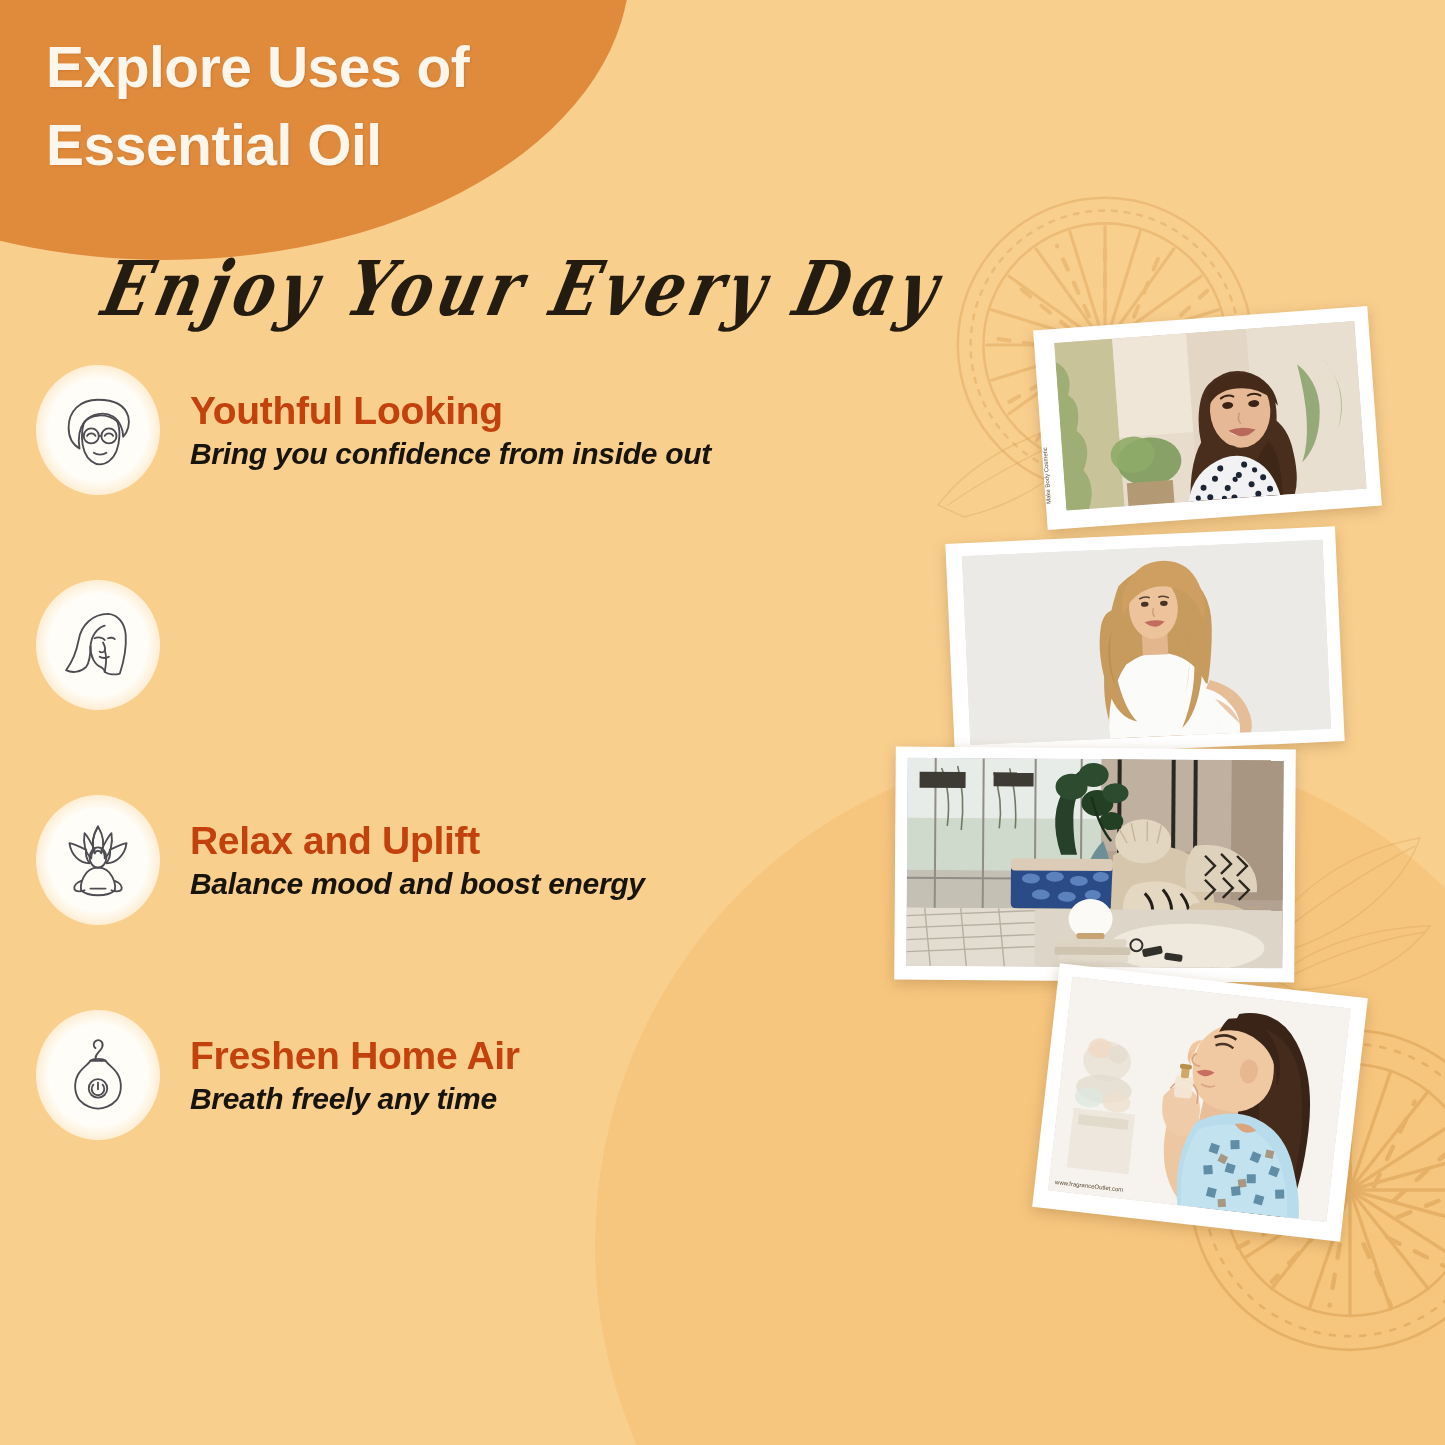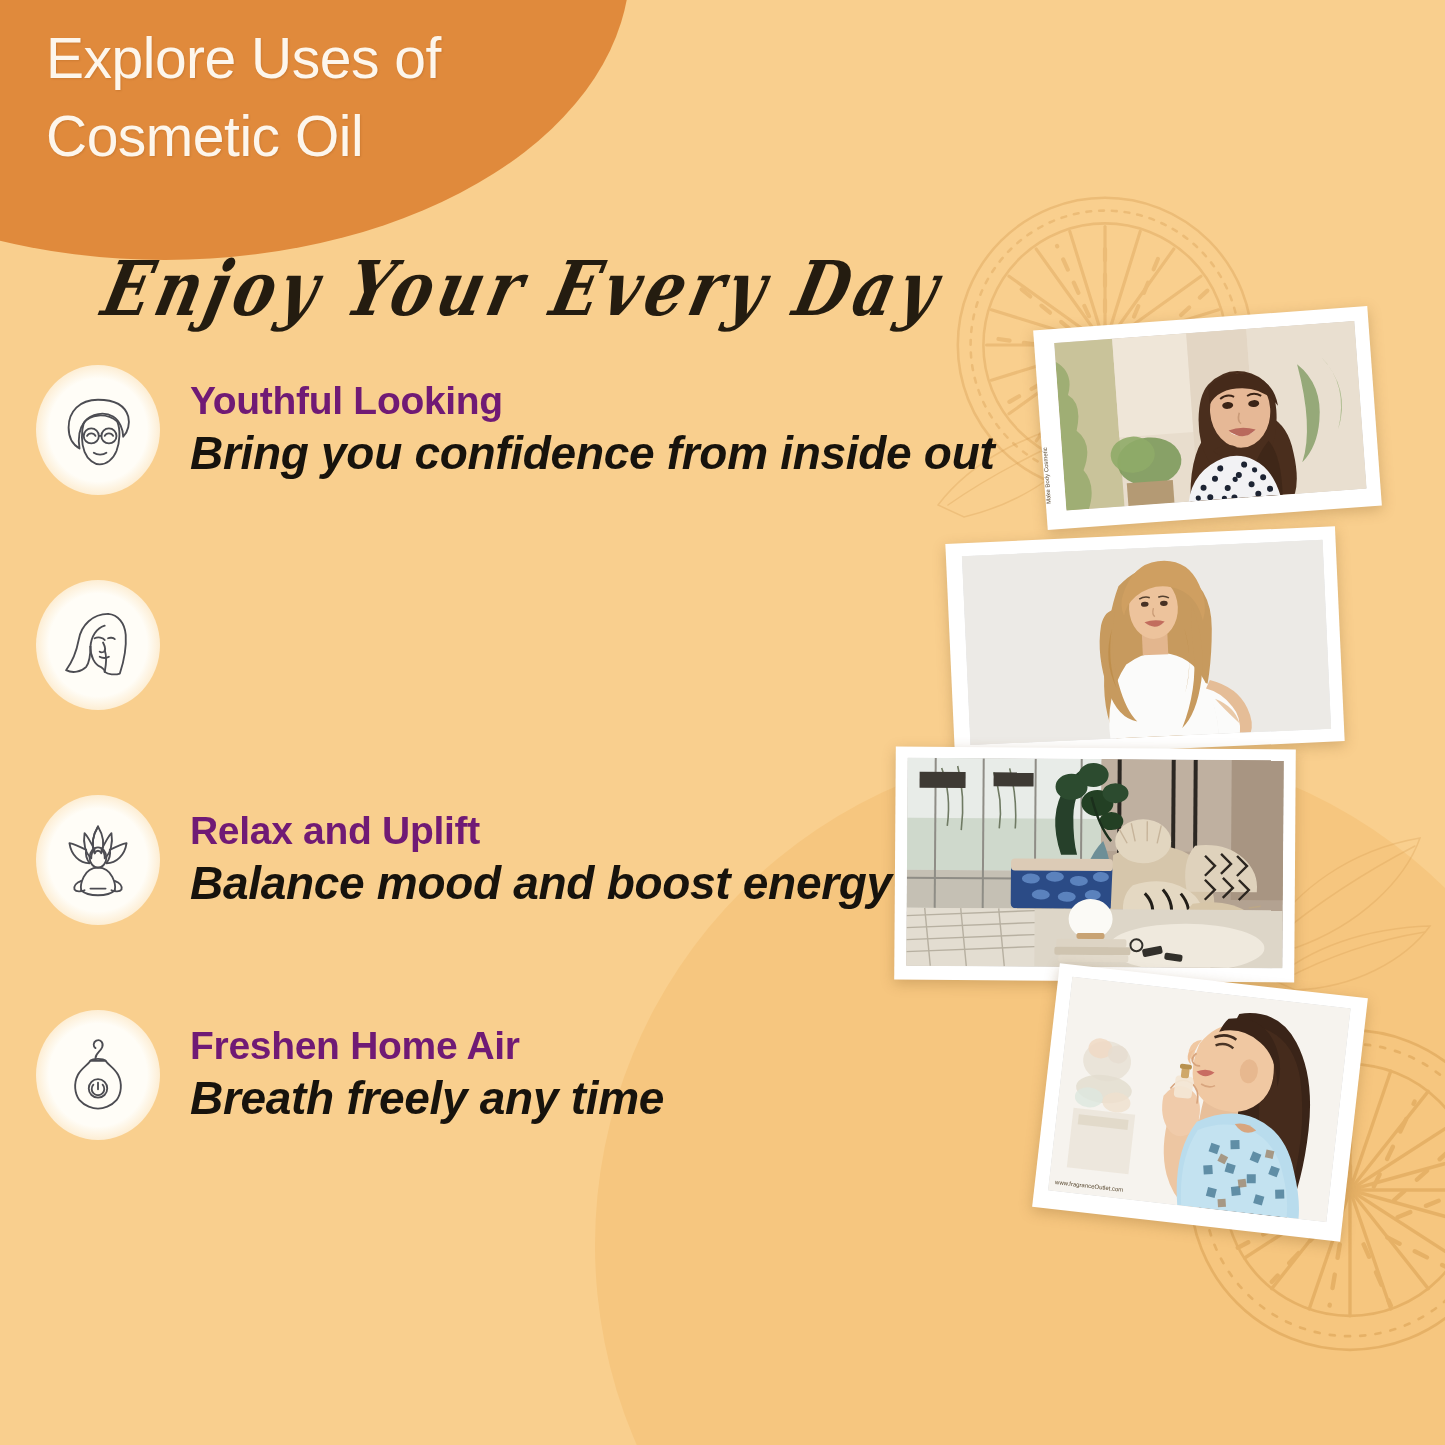--- a/index.html
+++ b/index.html
@@ -45,25 +45,25 @@
   .leafmark {
     position: absolute;
     opacity: 0.33;
   }
   .leafmark svg { display: block; }
 
   
   .header-title {
     position: absolute;
     left: 46px;
-    top: 20px;
+    top: 29px;
     width: 560px;
     color: #fdf6ec;
     font-size: 57px;
-    font-weight: normal;
+    font-weight: bold;
     line-height: 1.36;
     letter-spacing: -0.5px;
     text-shadow: 1px 1px 2px rgba(120,60,10,0.18);
     z-index: 6;
   }
   .header-title .l2 { display: block; }
 
   
   .script-tagline {
     position: absolute;
@@ -111,26 +111,26 @@
     display: block;
     width: 84px;
     height: 84px;
   }
   .feature-text {
     margin-left: 30px;
   }
   .feature-title {
     font-size: 39px;
     font-weight: bold;
-    color: #701a75;
+    color: #c2410c;
     line-height: 1.18;
     letter-spacing: -0.3px;
   }
   .feature-sub {
-    font-size: 46px;
+    font-size: 30px;
     font-weight: bold;
     font-style: italic;
     color: #17130d;
     line-height: 1.2;
     letter-spacing: -0.3px;
     margin-top: 2px;
   }
 
   
   .photo {
@@ -299,21 +299,21 @@
             <path d="M92 80 L72 36"></path>
         </g>
       </g>
     </svg>
   </div>
 
   <div class="header-blob-2"></div>
 
   <div class="header-title">
     <span>Explore Uses of</span>
-    <span class="l2">Cosmetic Oil</span>
+    <span class="l2">Essential Oil</span>
   </div>
 
   <div class="script-tagline">Enjoy Your Every Day</div>
 
   <div class="features">
 
     <div class="feature-row">
       <div class="icon-badge">
         <svg viewBox="0 0 100 100">
           <g fill="none" stroke="#4c4c52" stroke-width="2.2" stroke-linecap="round" stroke-linejoin="round">

